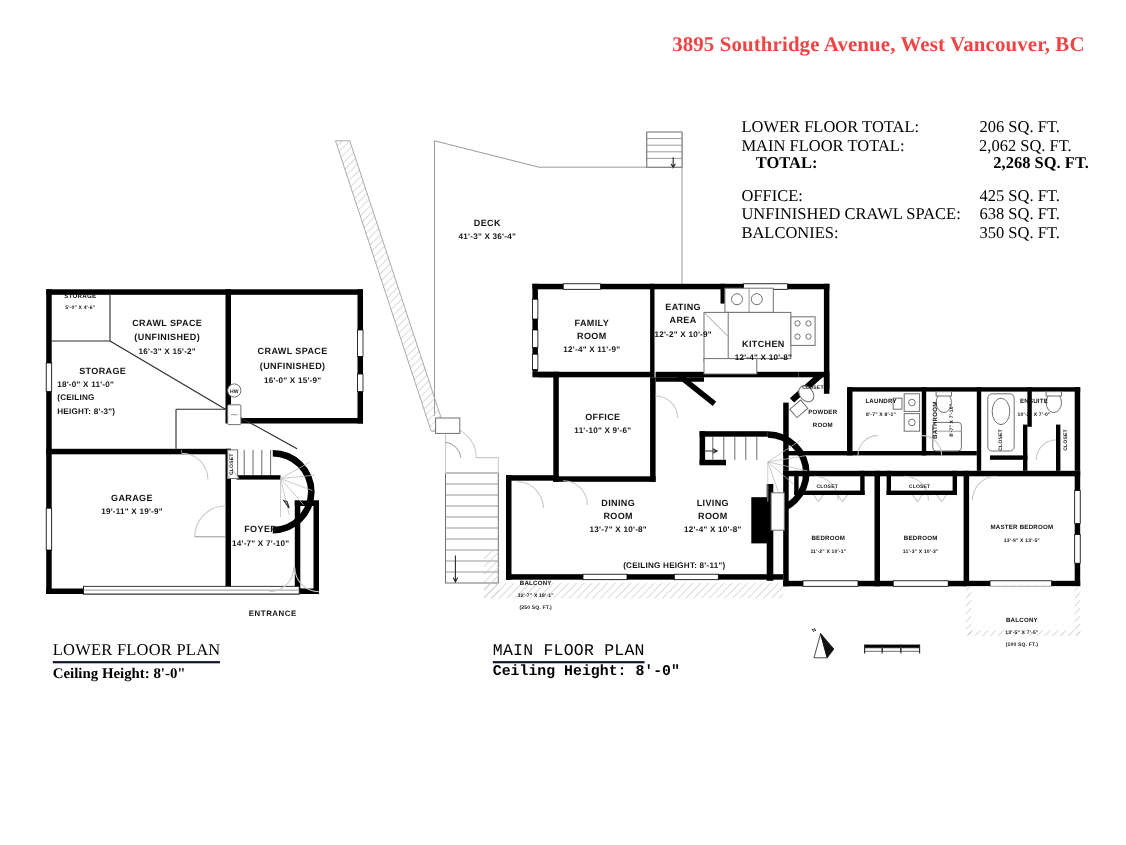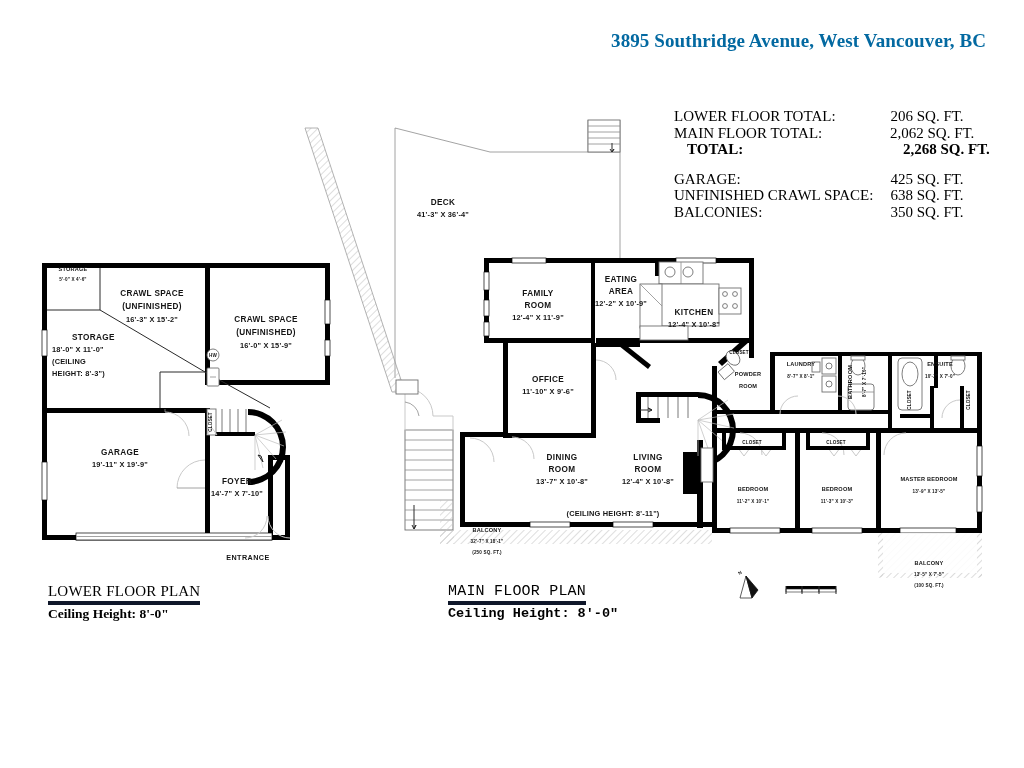--- a/index.html
+++ b/index.html
@@ -21,21 +21,21 @@
   }
   .title {
     position: absolute;
     right: 38px;
     top: 30px;
     font-family: "Liberation Serif", serif;
     font-weight: bold;
     font-size: 19px;
     letter-spacing: 0.1px;
     white-space: nowrap;
-    color: #0369a1;
+    color: #ef4444;
   }
   .area-table {
     position: absolute;
     left: 674px;
     top: 108px;
     font-family: "Liberation Serif", serif;
     font-size: 15px;
     color: #000;
     line-height: 16.6px;
   }
@@ -55,21 +55,21 @@
   .area-gap { height: 13px; }
 
   .caption {
     position: absolute;
     font-family: "Liberation Serif", serif;
     color: #000;
   }
   .caption .cap-main {
     font-size: 15px;
     letter-spacing: 0.2px;
-    border-bottom: 4px solid #0f172a;
+    border-bottom: 2px solid #0f172a;
     display: inline-block;
     padding-bottom: 1px;
     text-align: center;
   }
   .caption .cap-sub {
     font-size: 13.5px;
     font-weight: bold;
     display: block;
     margin-top: 1px;
   }
@@ -113,21 +113,21 @@
     <div class="area-row">
       <span class="lbl">MAIN FLOOR TOTAL:</span>
       <span class="val">2,062 SQ. FT.</span>
     </div>
     <div class="area-row bold">
       <span class="lbl">TOTAL:</span>
       <span class="val">2,268 SQ. FT.</span>
     </div>
     <div class="area-gap"></div>
     <div class="area-row">
-      <span class="lbl">GARAGE:</span>
+      <span class="lbl">OFFICE:</span>
       <span class="val">425 SQ. FT.</span>
     </div>
     <div class="area-row">
       <span class="lbl">UNFINISHED CRAWL SPACE:</span>
       <span class="val">638 SQ. FT.</span>
     </div>
     <div class="area-row">
       <span class="lbl">BALCONIES:</span>
       <span class="val">350 SQ. FT.</span>
     </div>

